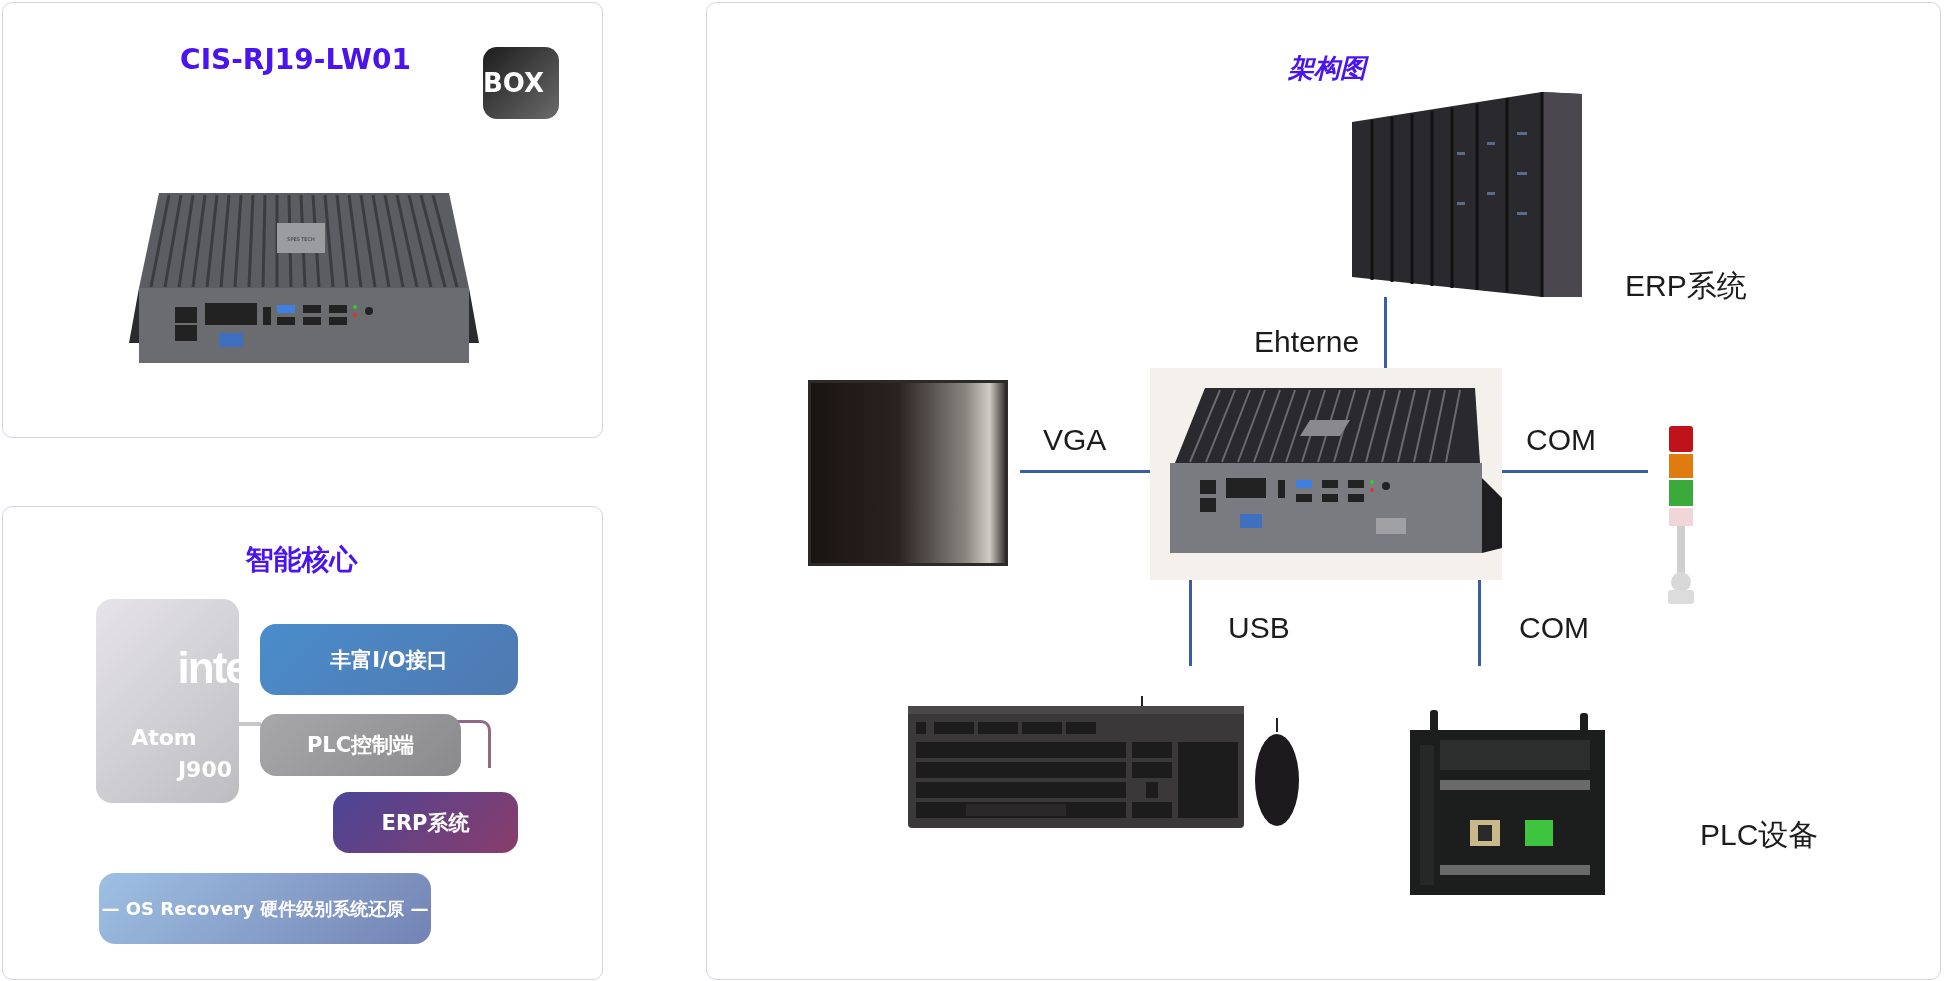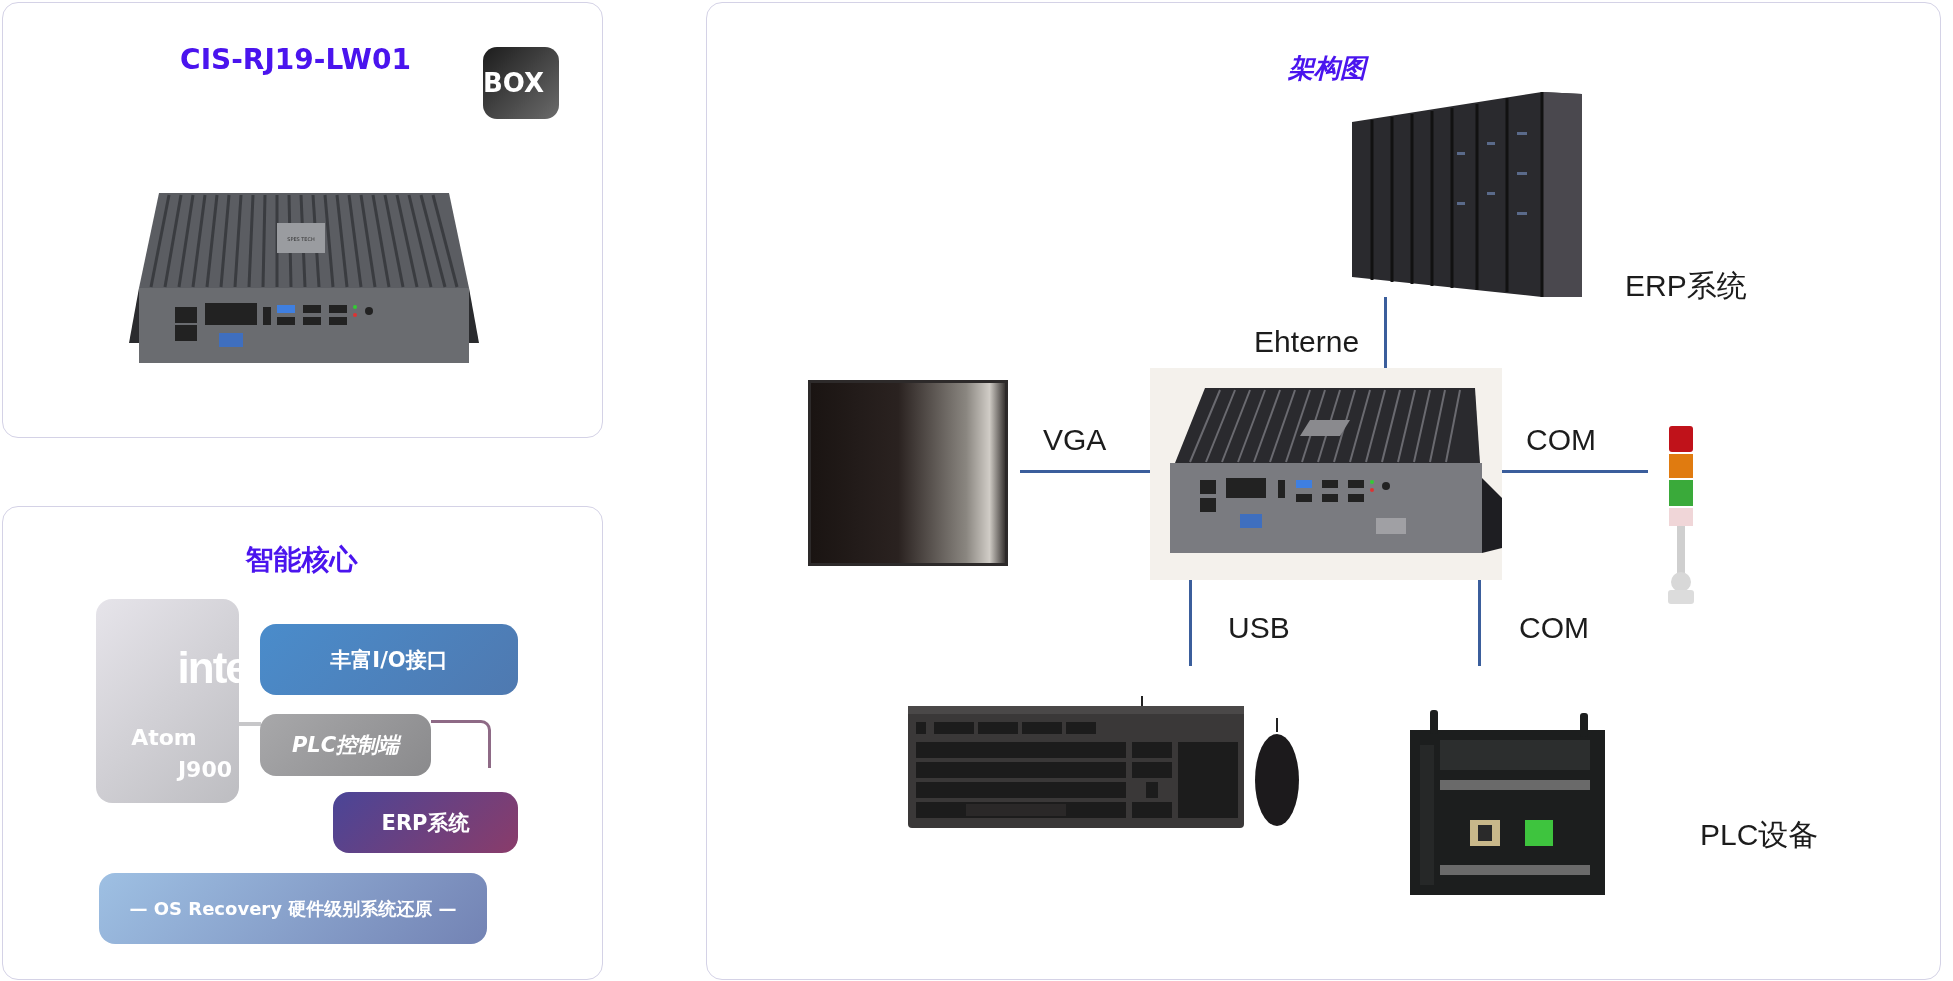--- a/index.html
+++ b/index.html
@@ -1,17 +1,17 @@
 <!DOCTYPE html>
 <html><head>
 <meta charset="utf-8">
 <style>
   html,body{margin:0;padding:0;background:#ffffff;}
   body{width:1953px;height:981px;position:relative;overflow:hidden;font-family:"Liberation Sans","DejaVu Sans",sans-serif;}
-  .card{position:absolute;border:1.5px solid #d4d2e6;border-radius:16px;background:#fff;box-sizing:border-box;}
+  .card{position:absolute;border:1.5px solid #d4d2e6;border-radius:10px;background:#fff;box-sizing:border-box;}
   .abs{position:absolute;}
   .title{color:#4a14ee;font-weight:bold;text-align:center;font-family:"DejaVu Sans","Liberation Sans",sans-serif;}
   .lbl{color:#1c1c1c;font-family:"Liberation Sans","DejaVu Sans",sans-serif;font-size:30px;white-space:nowrap;}
   .line{position:absolute;background:#3b5e9c;}
   .blk{position:absolute;border-radius:16px;color:#fff;font-weight:bold;display:flex;align-items:center;justify-content:center;font-family:"DejaVu Sans","Liberation Sans",sans-serif;font-size:21px;margin-top:24px;}
 </style>
 </head>
 <body>
 
 <div class="card" style="left:2px;top:2px;width:601px;height:436px;">
@@ -76,23 +76,23 @@
 <div class="abs" style="left:96px;top:599px;width:143px;height:204px;border-radius:16px;background:linear-gradient(135deg,#e6e4ea,#bdbdc1);">
   <div class="abs" style="left:0;width:162px;top:44px;text-align:right;color:#fff;font-size:44px;font-weight:bold;letter-spacing:-2px;font-family:'Liberation Sans',sans-serif;">intel</div>
   <div class="abs" style="left:0;width:136px;top:126px;text-align:center;color:#fff;font-size:22px;font-weight:bold;font-family:'DejaVu Sans',sans-serif;">Atom</div>
   <div class="abs" style="left:0;width:136px;top:158px;text-align:right;color:#fff;font-size:22px;font-weight:bold;font-family:'DejaVu Sans',sans-serif;">J900</div>
 </div>
 
 <div class="abs" style="left:239px;top:722px;width:22px;height:4px;background:#c7c7c9;"></div>
 <div class="abs" style="left:431px;top:720px;width:60px;height:48px;border-top:3px solid #8e6a86;border-right:3px solid #8e6a86;border-top-right-radius:10px;box-sizing:border-box;"></div>
 
 <div class="blk" style="left:260px;top:600px;width:258px;height:71px;background:linear-gradient(135deg,#4a8ccb,#4f79b0);">丰富I/O接口</div>
-<div class="blk" style="left:260px;top:690px;width:171px;height:62px;background:linear-gradient(135deg,#a8a8aa,#8a8a8c);font-style:italic;">PLC控制端</div>
+<div class="blk" style="left:260px;top:690px;width:201px;height:62px;background:linear-gradient(135deg,#a8a8aa,#8a8a8c);">PLC控制端</div>
 <div class="blk" style="left:333px;top:768px;width:185px;height:61px;background:linear-gradient(135deg,#4a4597,#8a3c6a);">ERP系统</div>
-<div class="blk" style="left:99px;top:849px;width:388px;height:71px;font-size:18px;background:linear-gradient(135deg,#9ec0e3,#7383b4);">— OS Recovery 硬件级别系统还原 —</div>
+<div class="blk" style="left:99px;top:849px;width:332px;height:71px;font-size:18px;background:linear-gradient(135deg,#9ec0e3,#7383b4);">— OS Recovery 硬件级别系统还原 —</div>
 
 <div class="card" style="left:706px;top:2px;width:1235px;height:978px;font-style:italic;">
   <div class="abs title" style="left:0;width:1240px;top:48px;font-size:26px;">架构图</div>
 </div>
 
 <svg class="abs" style="left:1352px;top:92px;" width="240" height="205" viewBox="0 0 240 205">
   <polygon points="0,30 190,0 230,2 230,205 190,205 0,185" fill="#2a2a2e"></polygon>
   <polygon points="190,0 230,2 230,205 190,205" fill="#4a484e"></polygon>
   <g stroke="#111" stroke-width="3">
     <line x1="20" y1="28" x2="20" y2="188"></line>

